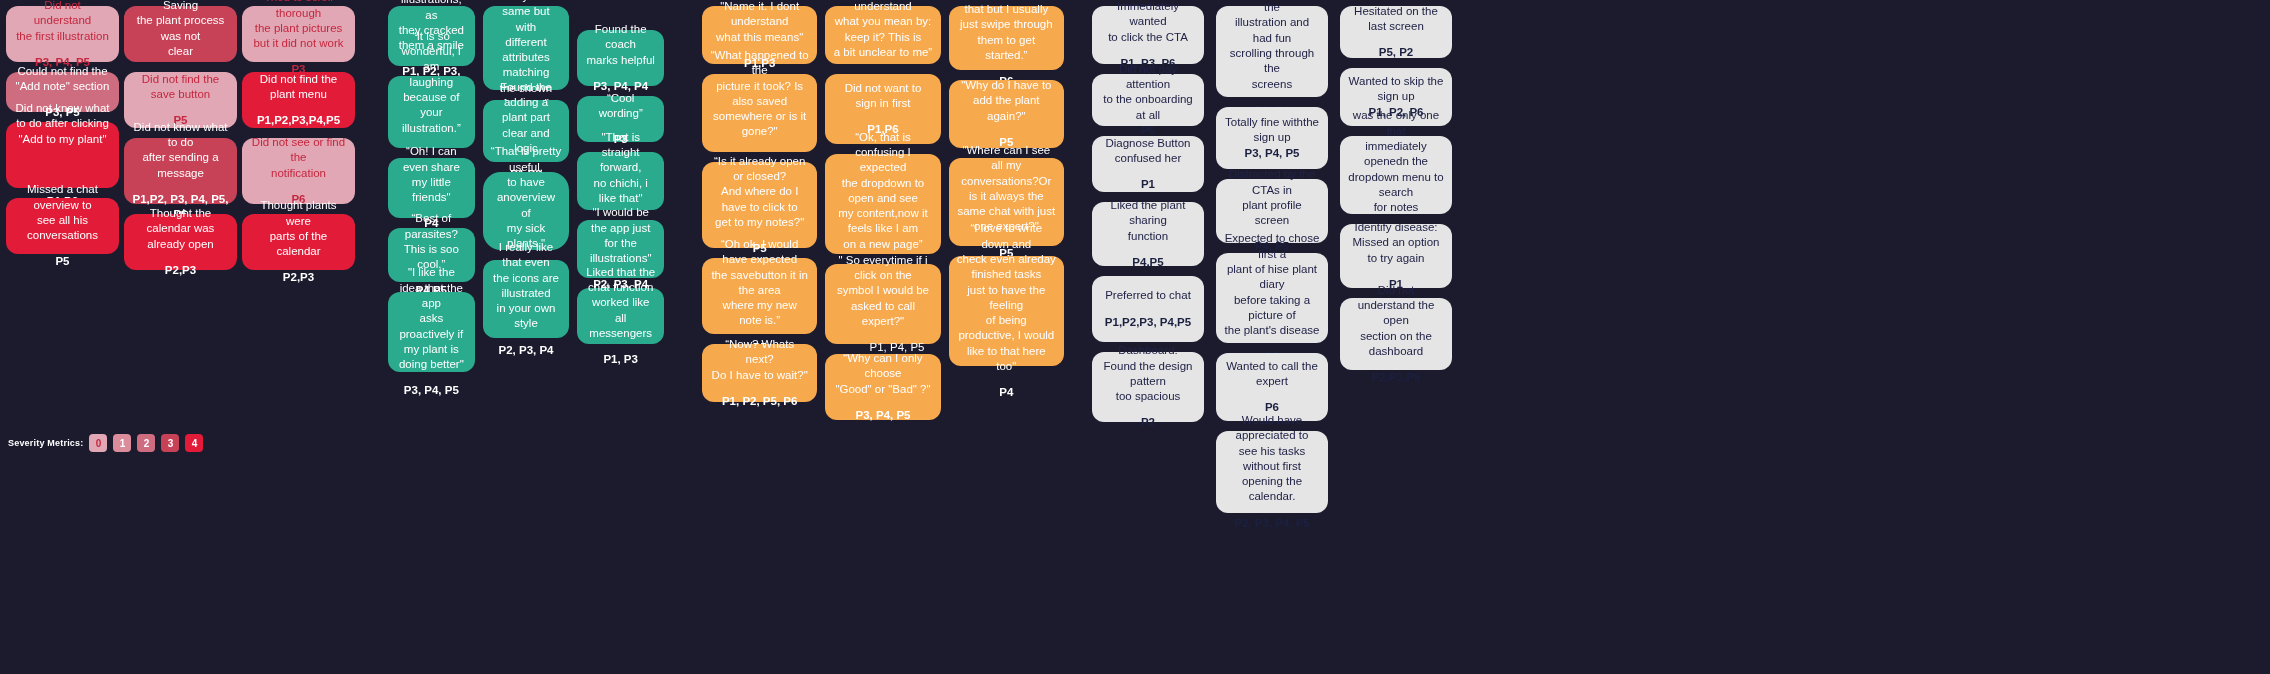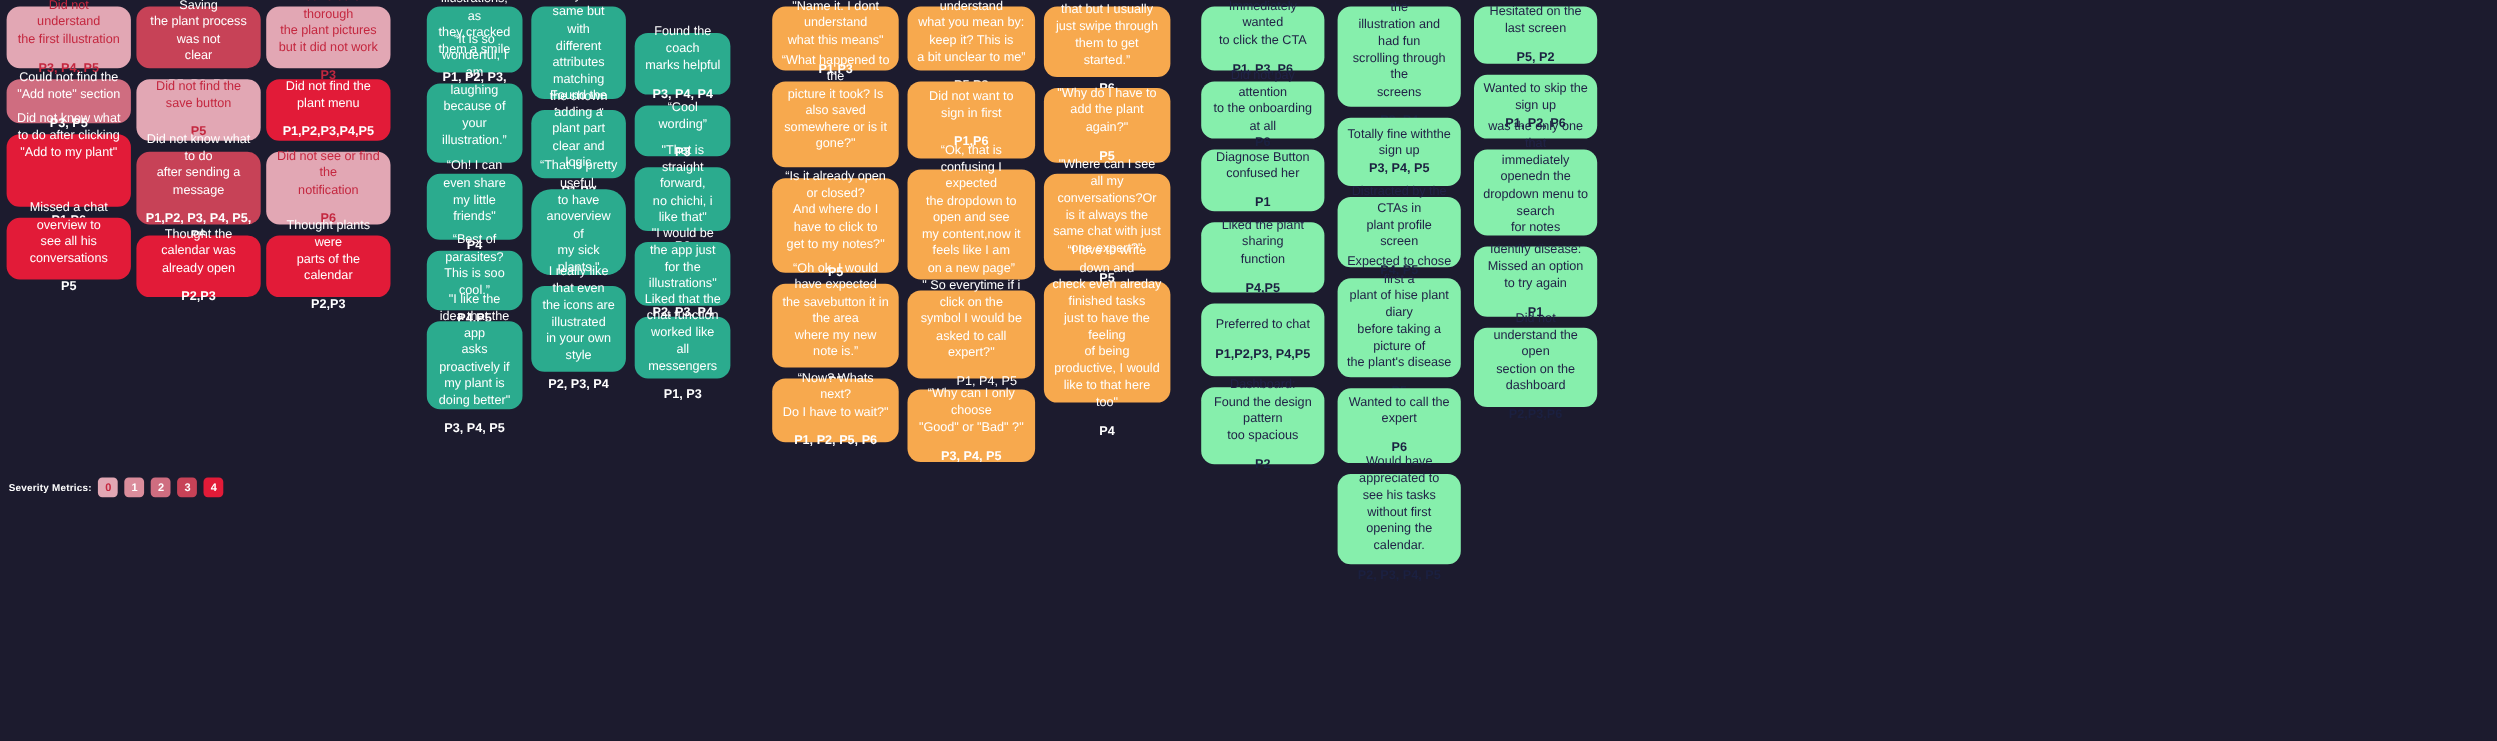--- a/index.html
+++ b/index.html
@@ -58,21 +58,21 @@
   .sev4{background:#e21b38;color:#ffffff;}
   .sev0 .who{color:#c4273f;}
   .sev1 .who,.sev2 .who,.sev3 .who,.sev4 .who{color:#ffffff;}
 
   .green{background:#2bab8e;color:#ffffff;}
   .green .who{color:#ffffff;}
   .orange{background:#f6a council;}
   .orange{background:#f7a košice;}
   .orange{background:#f7a94e;color:#ffffff;}
   .orange .who{color:#ffffff;}
-  .grey{background:#86efac;color:#212347;}
+  .grey{background:#e5e5e5;color:#212347;}
   .grey .who{color:#1b2040;}
 
   
   #grp-red{width:360px;padding:6px 0 0 6px;}
   #grp-red .col{width:113px;margin-right:5px;}
   #grp-green{width:312px;padding:6px 0 0 28px;}
   #grp-green .col{width:110px;margin-right:8px;}
   #grp-orange{width:400px;padding:6px 0 0 30px;}
   #grp-orange .col{width:117px;margin-right:8px;}
   #grp-grey{width:1030px;padding:6px 0 0 20px;}

